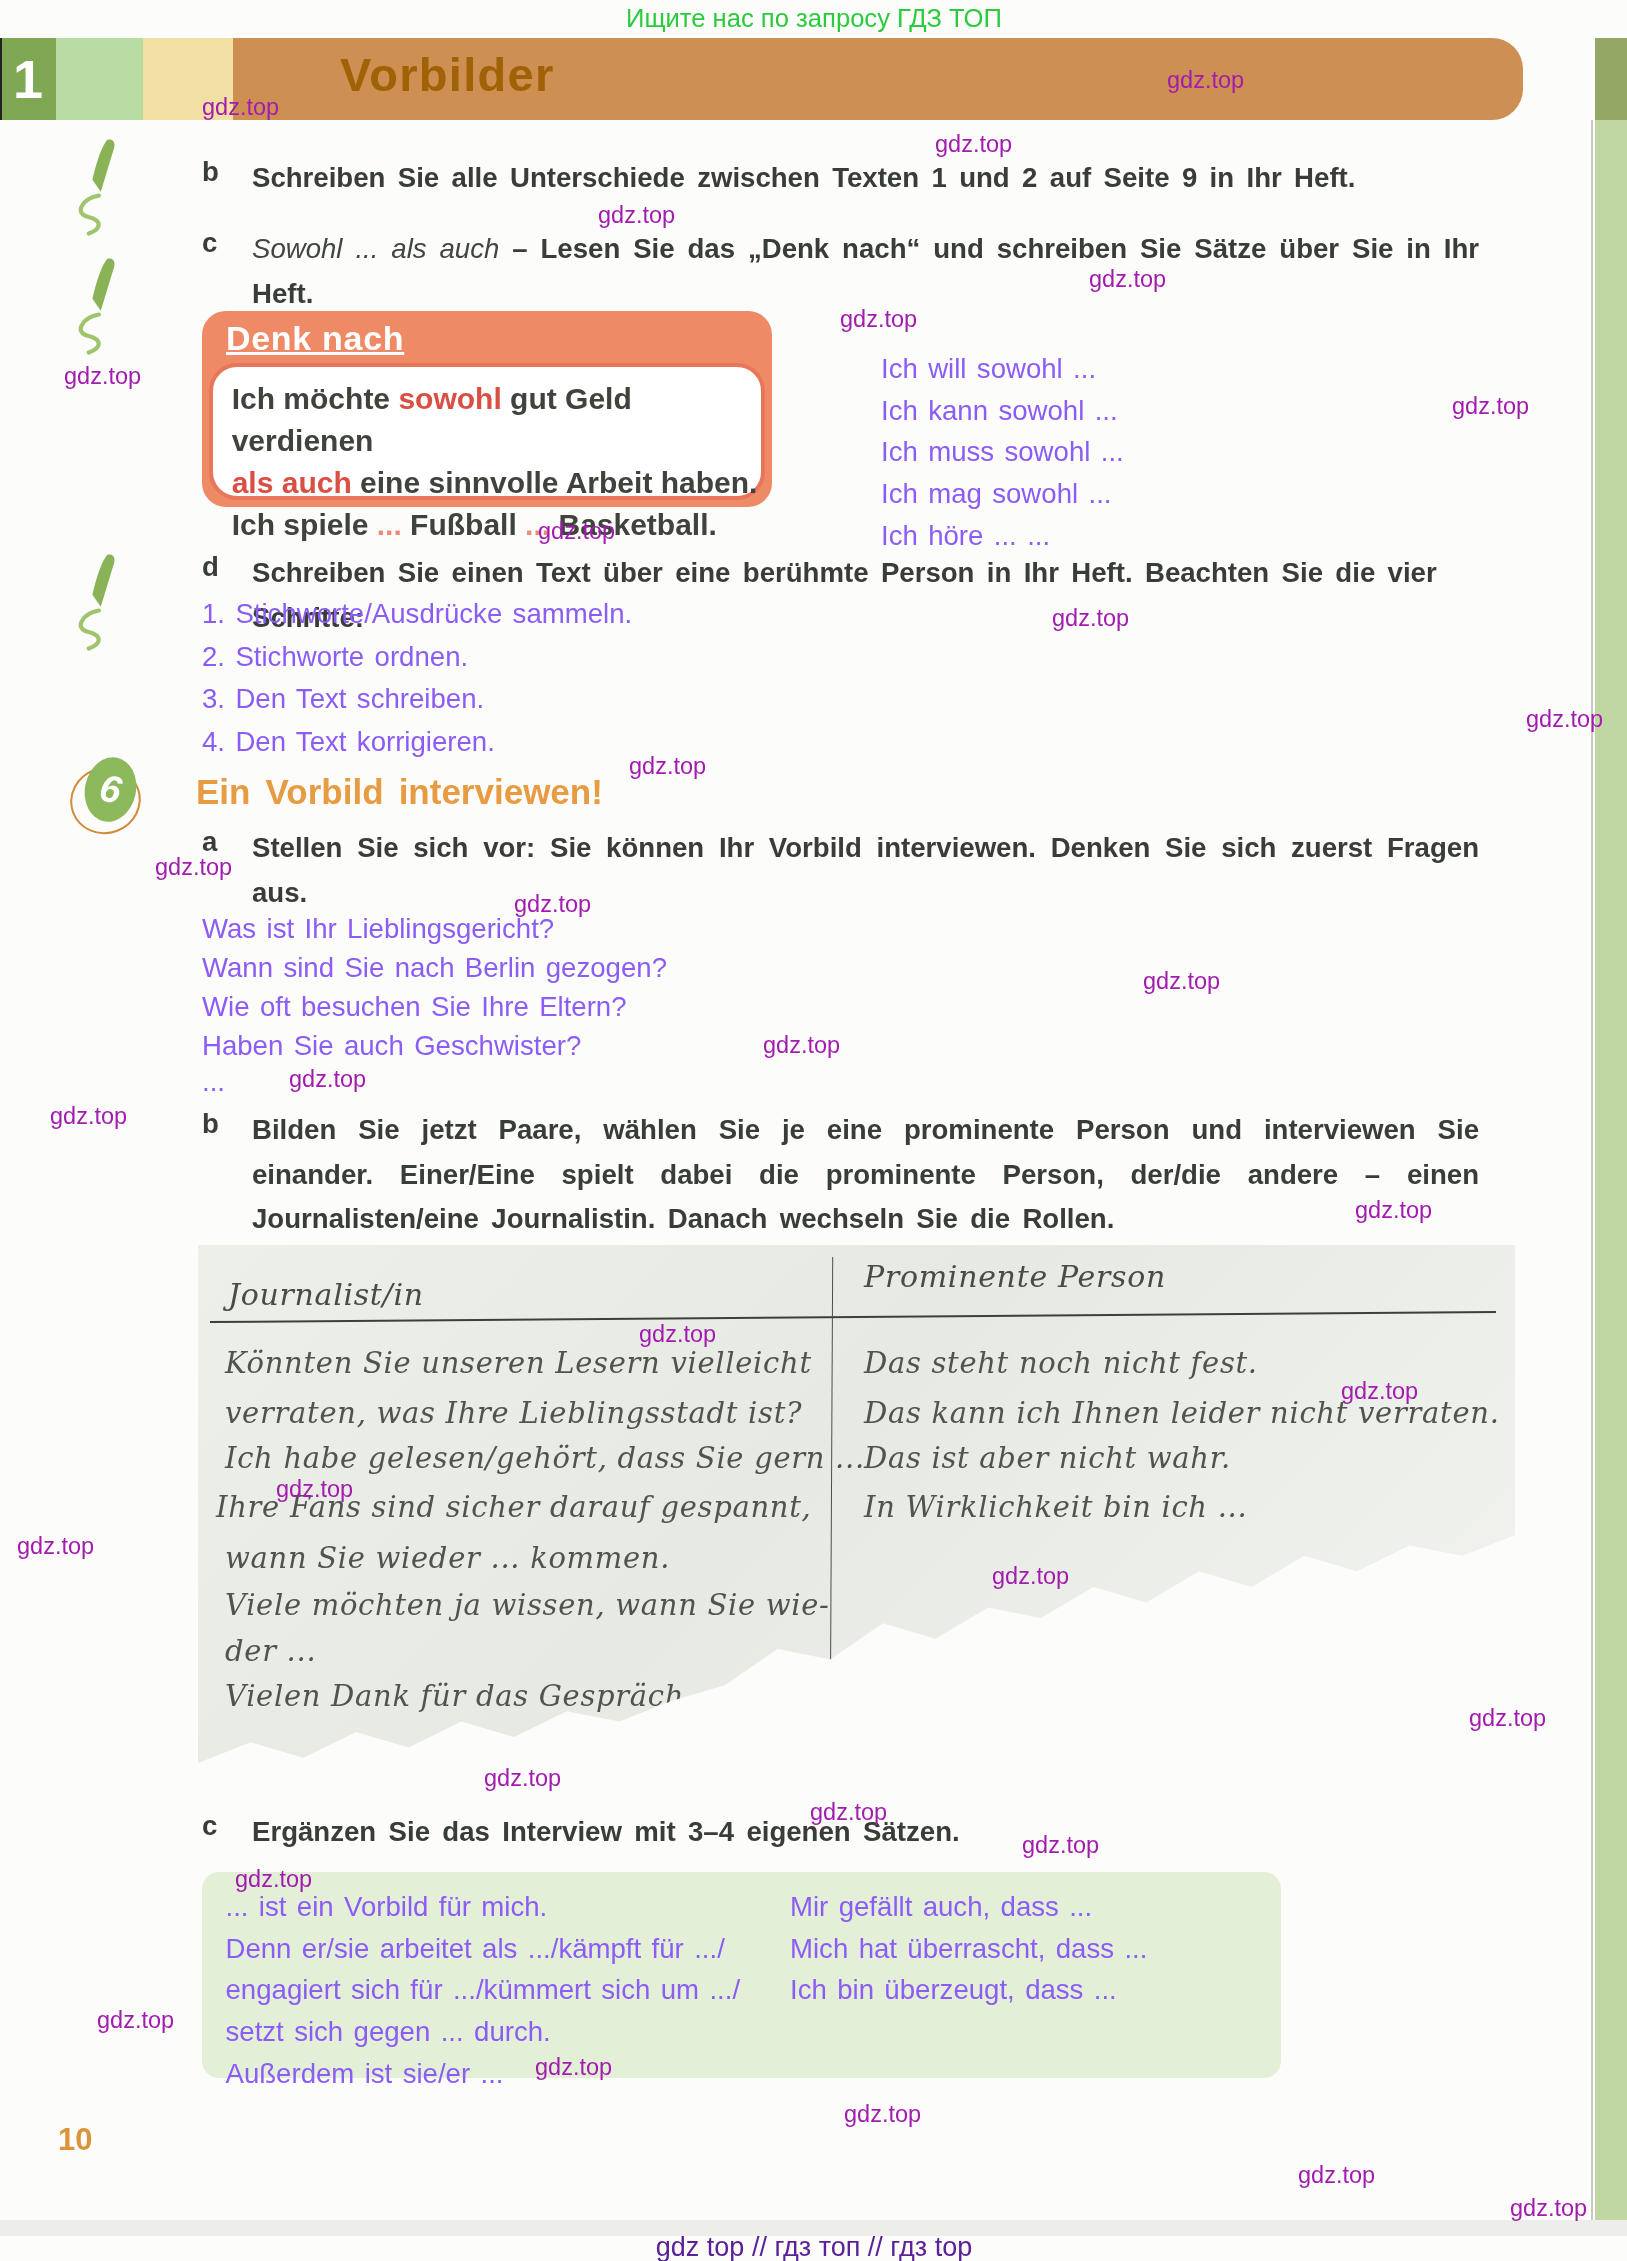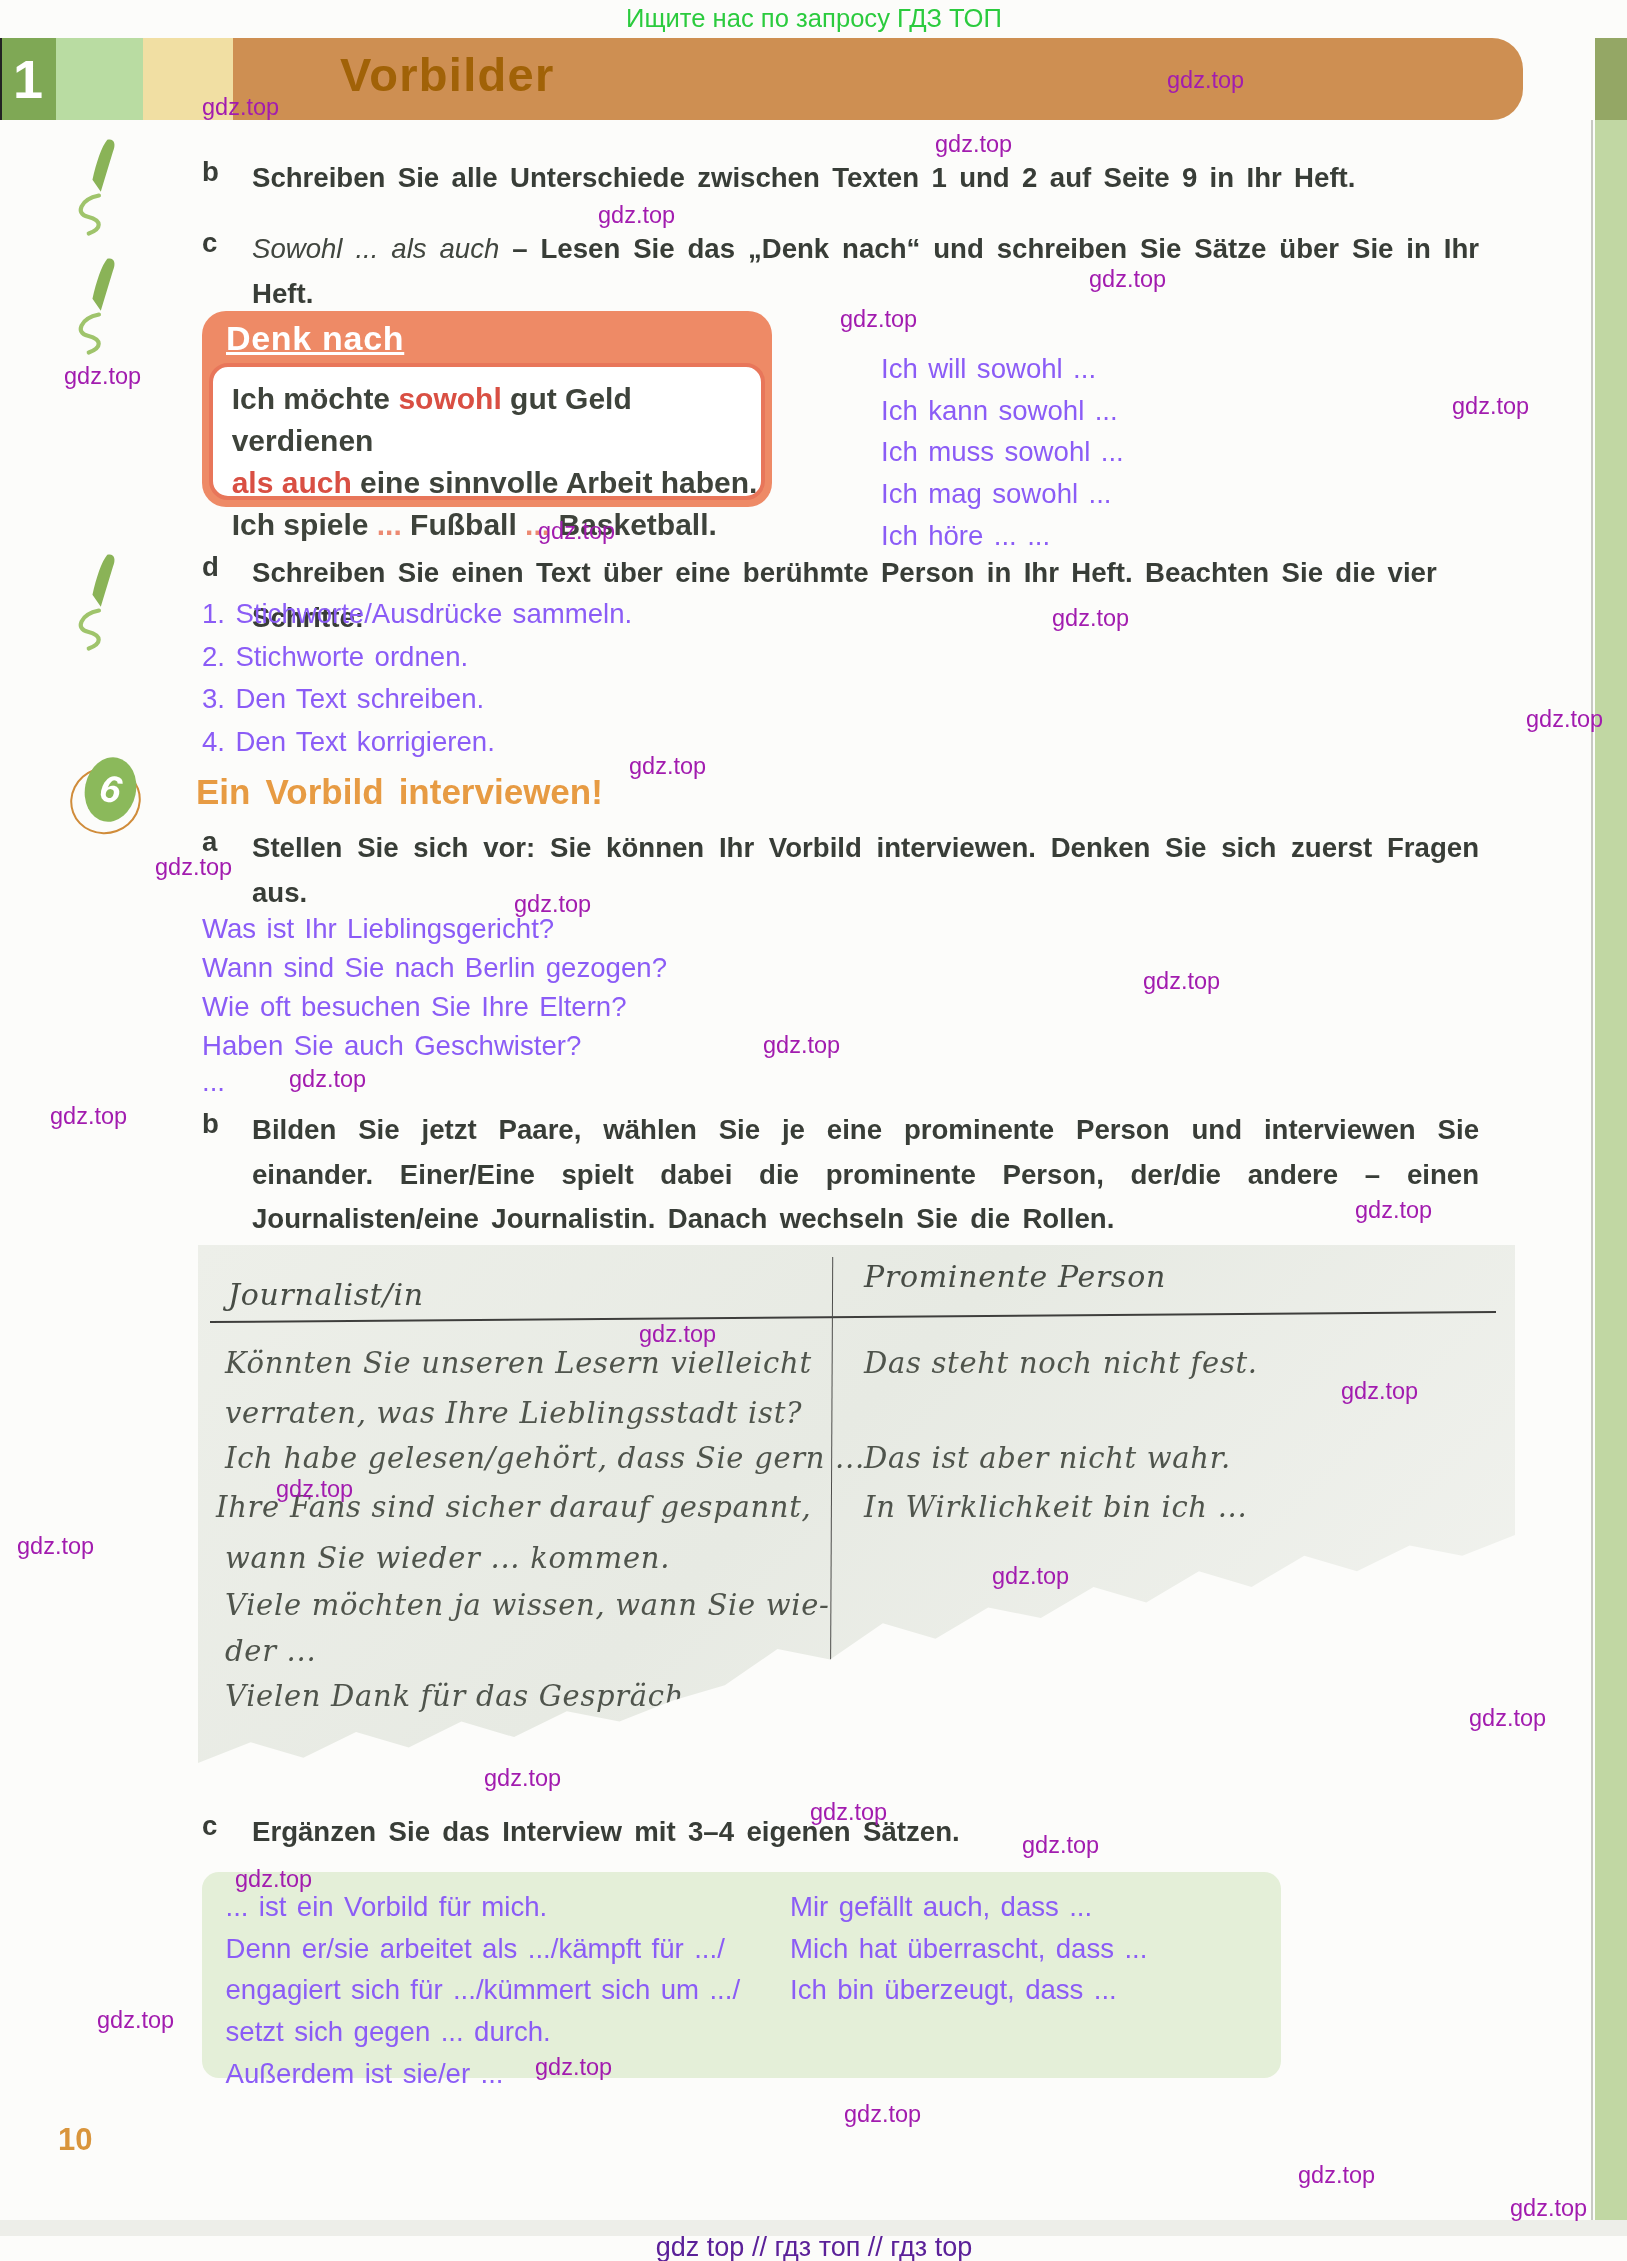--- a/index.html
+++ b/index.html
@@ -36,21 +36,21 @@
   .lead-it{font-style:italic;font-weight:normal;color:#41463F;}
   .listline{position:absolute;font:27.6px "Liberation Sans",sans-serif;color:#8b5cf6;word-spacing:2.7px;white-space:nowrap;}
   
   .pencil{position:absolute;width:59px;height:102px;}
   
   .denk{position:absolute;left:202px;top:311px;width:570px;height:196px;
         background:var(--denk_salmon,#EE8A66);border-radius:24px;}
   .denk-title{position:absolute;left:24px;top:8px;color:#fff;
               font:bold 34px "Liberation Sans",sans-serif;letter-spacing:0.7px;text-decoration:underline;}
   .denk-inner{position:absolute;left:6.7px;right:6.7px;top:52px;bottom:6.7px;background:#fff;
-              border:4px solid var(--denk_border,#E8765A);border-radius:19px;
+              border:4px solid var(--denk_border,#E8765A);border-radius:28px;
               padding:10.8px 0 0 19px;box-sizing:border-box;
               font:bold 30px/1.4 "Liberation Sans",sans-serif;color:#3E433B;}
   .red{color:var(--denk_red,#D94F43);}
   .dots{color:#EC8A72;}
   
   .badge-ring{position:absolute;left:70px;top:767px;width:67px;height:63px;border:2.7px solid #D08C3A;
               border-radius:50%;transform:rotate(-20deg);}
   .badge-six{position:absolute;left:85px;top:757px;width:51px;height:65px;background:#8BB95B;
              border-radius:50%;transform:rotate(12deg);color:#fff;text-align:center;
              font:bold italic 38px/65px "Liberation Sans",sans-serif;}
@@ -153,20 +153,21 @@
   <div class="hand hand-header" style="left:666px;top:14px">Prominente Person</div>
   <div class="hand" style="left:27px;top:101px">Könnten Sie unseren Lesern vielleicht</div>
   <div class="hand" style="left:27px;top:151px">verraten, was Ihre Lieblingsstadt ist?</div>
   <div class="hand" style="left:27px;top:196px">Ich habe gelesen/gehört, dass Sie gern ...</div>
   <div class="hand" style="left:18px;top:245px">Ihre Fans sind sicher darauf gespannt,</div>
   <div class="hand" style="left:27px;top:296px">wann Sie wieder ... kommen.</div>
   <div class="hand" style="left:27px;top:343px">Viele möchten ja wissen, wann Sie wie-</div>
   <div class="hand" style="left:27px;top:389px">der ...</div>
   <div class="hand" style="left:27px;top:434px">Vielen Dank für das Gespräch.</div>
   <div class="hand" style="left:666px;top:101px">Das steht noch nicht fest.</div>
+  <div class="hand" style="left:666px;top:151px">Das kann ich Ihnen leider nicht verraten.</div>
   <div class="hand" style="left:666px;top:196px">Das ist aber nicht wahr.</div>
   <div class="hand" style="left:666px;top:245px">In Wirklichkeit bin ich ...</div>
 </div>
 
 <span class="task-letter" style="left:202px;top:1810px">c</span>
 <div class="task-text oneline" style="left:252px;top:1810px">Ergänzen Sie das Interview mit 3–4 eigenen Sätzen.</div>
 
 <div class="greenbox">
   <div class="listline" style="left:23.5px;top:19px">... ist ein Vorbild für mich.</div>
   <div class="listline" style="left:23.5px;top:61px">Denn er/sie arbeitet als .../kämpft für .../</div>

